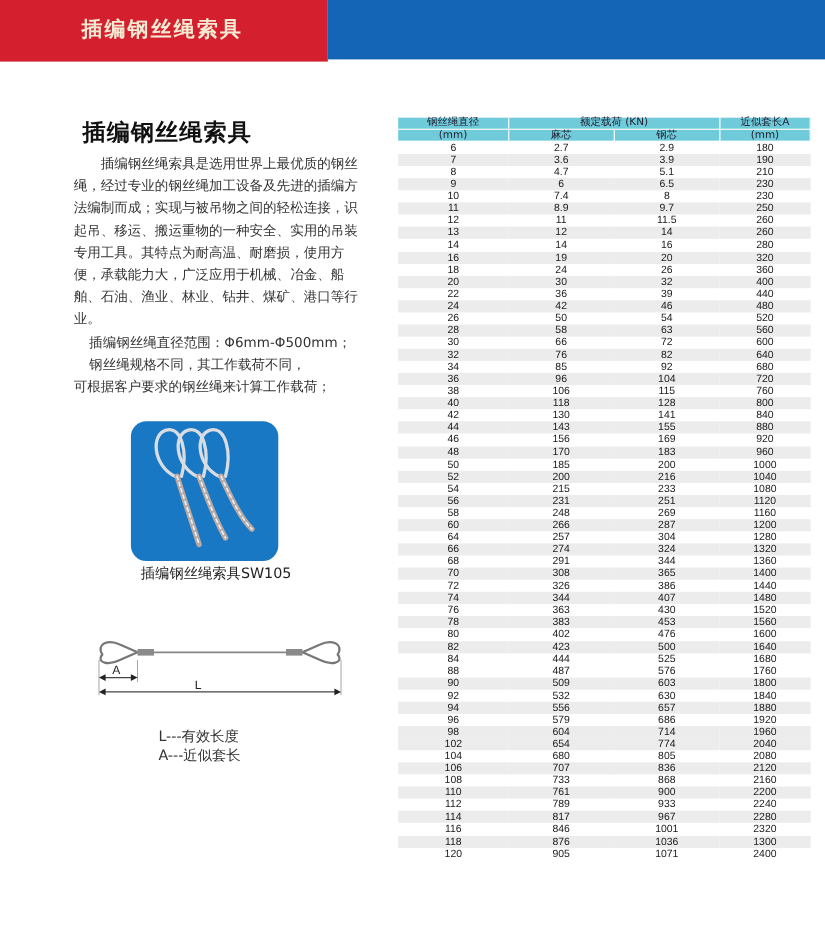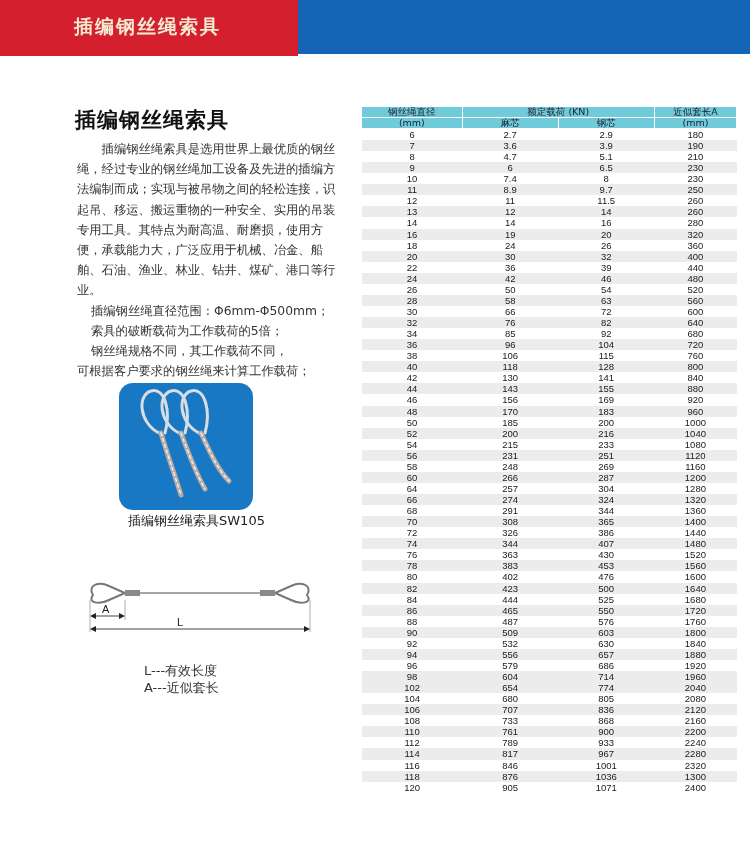--- a/index.html
+++ b/index.html
@@ -5,21 +5,21 @@
   * { box-sizing: border-box; margin: 0; padding: 0; }
   html, body { width: 750px; height: 851px; background: #ffffff; overflow: hidden; }
   body { position: relative; font-family: "DejaVu Sans", "Liberation Sans", sans-serif; color: #222; }
 
   .banner { position: absolute; left: 0; top: 0; width: 750px; height: 56px; }
   .banner-red { position: absolute; left: 0; top: 0; width: 298px; height: 56px; background: #d31f2e; }
   .banner-blue { position: absolute; left: 298px; top: 0; width: 452px; height: 54px; background: #1565b6; }
   .banner-title { position: absolute; left: 74px; top: 14px; font-family: "DejaVu Serif", serif; font-size: 19px; font-weight: bold; color: #f3ead2; letter-spacing: 2px; }
 
   .page-title { position: absolute; left: 75px; top: 106px; font-size: 21px; font-weight: bold; color: #111; letter-spacing: 1px; }
-  .intro { position: absolute; left: 77px; top: 139px; width: 260px; font-size: 12.3px; line-height: 20.2px; color: #333; }
+  .intro { position: absolute; left: 67px; top: 139px; width: 260px; font-size: 12.3px; line-height: 20.2px; color: #333; }
   .intro p { margin: 0; }
   .indent { text-indent: 2em; }
   .indent1 { padding-left: 14px; }
 
   .photo { position: absolute; left: 119px; top: 383px; width: 134px; height: 127px; border-radius: 14px; background: #1978c4; overflow: hidden; }
   .photo-caption { position: absolute; left: 128px; top: 512px; font-size: 13px; color: #222; }
 
   .diagram { position: absolute; left: 85px; top: 580px; width: 230px; height: 70px; }
   .legend { position: absolute; left: 144px; top: 662px; font-size: 13px; line-height: 17px; color: #333; }
 
@@ -36,21 +36,20 @@
   <div class="banner-red"></div>
   <div class="banner-blue"></div>
   <div class="banner-title">插编钢丝绳索具</div>
 </div>
 
 <h1 class="page-title">插编钢丝绳索具</h1>
 
 <div class="intro">
   <p class="indent">插编钢丝绳索具是选用世界上最优质的钢丝绳，经过专业的钢丝绳加工设备及先进的插编方法编制而成；实现与被吊物之间的轻松连接，识起吊、移运、搬运重物的一种安全、实用的吊装专用工具。其特点为耐高温、耐磨损，使用方便，承载能力大，广泛应用于机械、冶金、船舶、石油、渔业、林业、钻井、煤矿、港口等行业。</p>
   <p class="indent1">插编钢丝绳直径范围：Φ6mm-Φ500mm；</p>
-  <p class="indent1">索具的破断载荷为工作载荷的5倍；</p>
   <p class="indent1">钢丝绳规格不同，其工作载荷不同，</p>
   <p>可根据客户要求的钢丝绳来计算工作载荷；</p>
 </div>
 
 <div class="photo">
   <svg width="134" height="127" viewBox="0 0 134 127">
     <g fill="none" stroke-linecap="round">
       <g stroke="#d9dde2" stroke-width="3">
         <path d="M40 50 C20 40, 18 12, 32 8 C46 4, 52 28, 46 50"></path>
         <path d="M60 50 C40 40, 38 12, 52 8 C66 4, 72 28, 66 50"></path>
@@ -366,26 +365,20 @@
         <td>423</td>
         <td>500</td>
         <td>1640</td>
       </tr>
       <tr>
         <td>84</td>
         <td>444</td>
         <td>525</td>
         <td>1680</td>
       </tr>
-      <tr class="stripe">
-        <td>86</td>
-        <td>465</td>
-        <td>550</td>
-        <td>1720</td>
-      </tr>
       <tr>
         <td>88</td>
         <td>487</td>
         <td>576</td>
         <td>1760</td>
       </tr>
       <tr class="stripe">
         <td>90</td>
         <td>509</td>
         <td>603</td>

